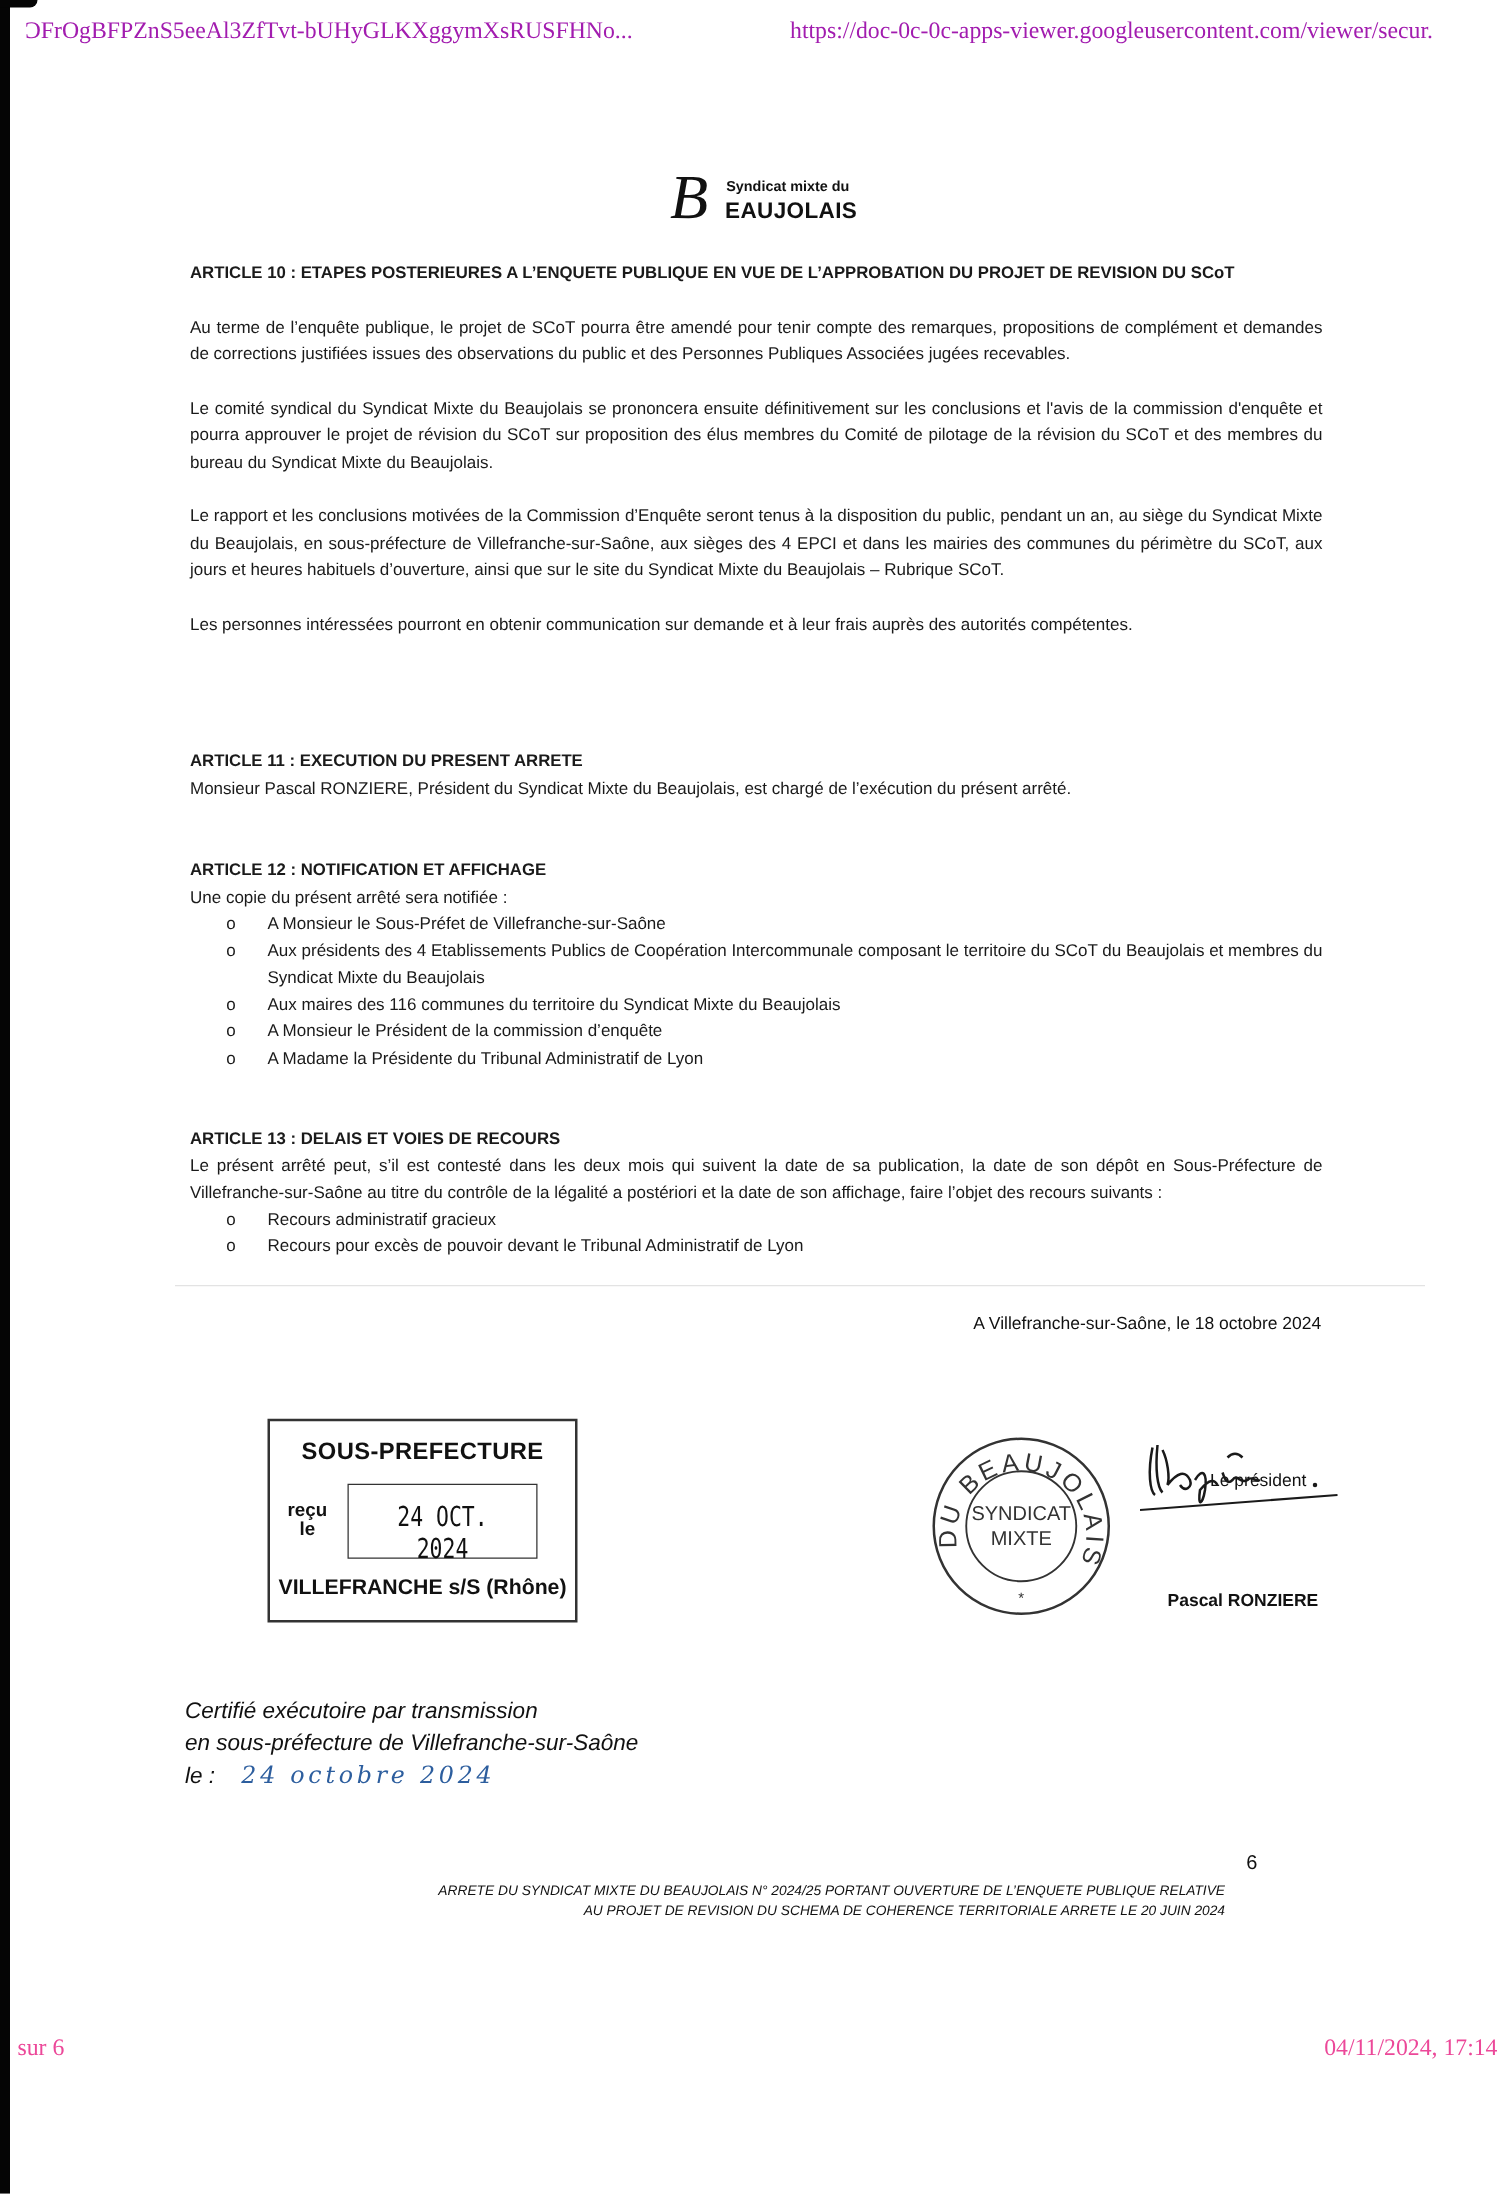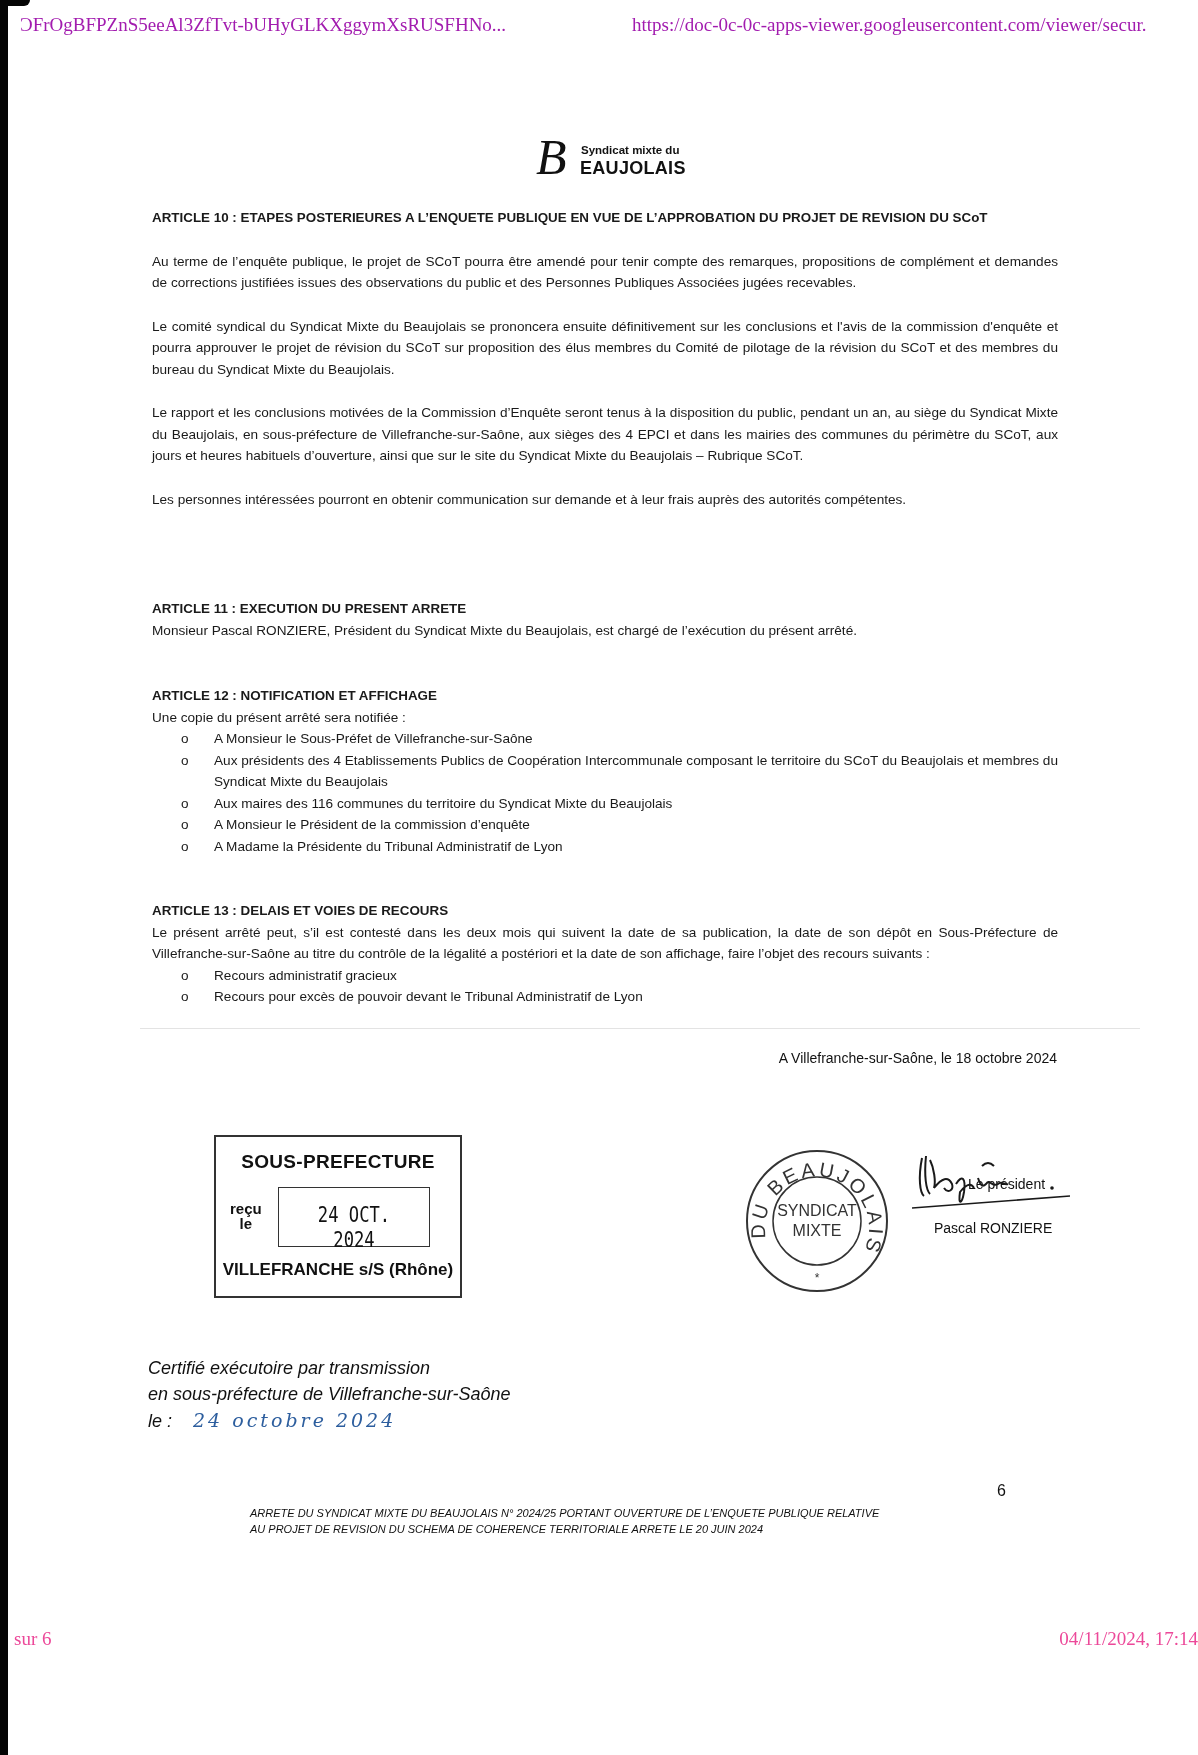--- a/index.html
+++ b/index.html
@@ -20,38 +20,38 @@
 
   .doc { position: absolute; left: 152px; width: 906px; font-family: "Liberation Sans", sans-serif; font-size: 13.6px; line-height: 21.5px; color: #1a1a1a; }
   .heading { font-weight: bold; font-size: 13.4px; }
   p { margin: 0; text-align: justify; }
   .list { margin: 0; padding: 0; list-style: none; }
   .list li { position: relative; padding-left: 62px; text-align: justify; }
   .list li .bullet { position: absolute; left: 29px; top: 0; }
 
   .signplace { position: absolute; right: 141px; top: 1050px; font-size: 14px; }
   .president-label { position: absolute; left: 968px; top: 1176px; font-size: 14px; font-weight: normal; }
-  .president-name { position: absolute; left: 934px; top: 1220px; font-size: 14px; font-weight: normal; }
+  .president-name { position: absolute; left: 934px; top: 1272px; font-size: 14px; font-weight: bold; }
   .signature { position: absolute; left: 912px; top: 1148px; width: 160px; height: 70px; }
 
   .stamp1 { position: absolute; left: 214px; top: 1135px; width: 248px; height: 163px; }
   .stamp1 .outer { position: absolute; inset: 0; border: 2px solid #333; }
   .stamp1 .title { position: absolute; left: 0; right: 0; top: 16px; text-align: center; font-weight: bold; font-size: 19px; letter-spacing: 0.3px; }
   .stamp1 .recu { position: absolute; left: 16px; top: 66px; font-weight: bold; font-size: 15px; line-height: 15px; text-align: center; }
   .stamp1 .datebox { position: absolute; left: 64px; top: 52px; width: 150px; height: 58px; border: 1.5px solid #333; }
   .stamp1 .date { position: absolute; left: 0; right: 0; top: 14px; text-align: center; font-family: "DejaVu Sans Mono", monospace; font-size: 22px; transform: scaleX(0.78); }
   .stamp1 .city { position: absolute; left: 0; right: 0; top: 125px; text-align: center; font-weight: bold; font-size: 17px; }
 
   .stamp2 { position: absolute; left: 744px; top: 1148px; width: 146px; height: 146px; }
 
   .certified { position: absolute; left: 148px; top: 1355px; font-style: italic; font-size: 18px; line-height: 26px; color: #111; }
   .handwritten { font-family: "DejaVu Serif", serif; font-style: italic; color: #2d5e9e; font-size: 19px; letter-spacing: 3px; margin-left: 16px; }
 
   .pagenum { position: absolute; left: 997px; top: 1482px; font-size: 16px; }
-  .docfooter { position: absolute; left: 250px; width: 730px; top: 1505px; text-align: left; font-style: italic; font-size: 11px; line-height: 16px; }
+  .docfooter { position: absolute; left: 250px; width: 730px; top: 1505px; text-align: right; font-style: italic; font-size: 11px; line-height: 16px; }
 
   .scan-line { position: absolute; left: 140px; top: 1028px; width: 1000px; height: 1px; background: #e3e3e3; }
 </style>
 </head>
 <body>
 
 <div class="edge"></div>
 <div class="edge-top"></div>
 
 <div class="print-header ph-left">ƆFrOgBFPZnS5eeAl3ZfTvt-bUHyGLKXggymXsRUSFHNo...</div>

